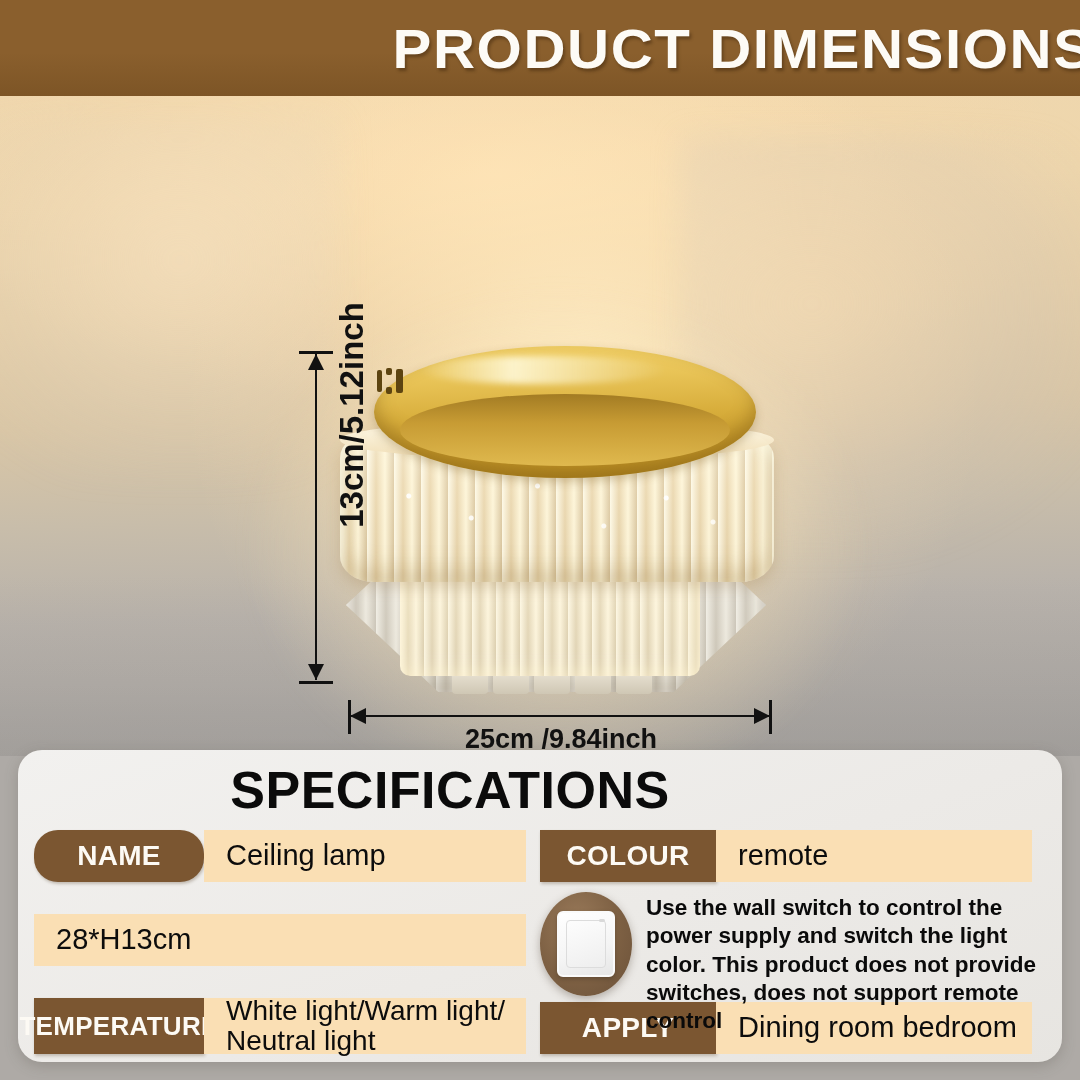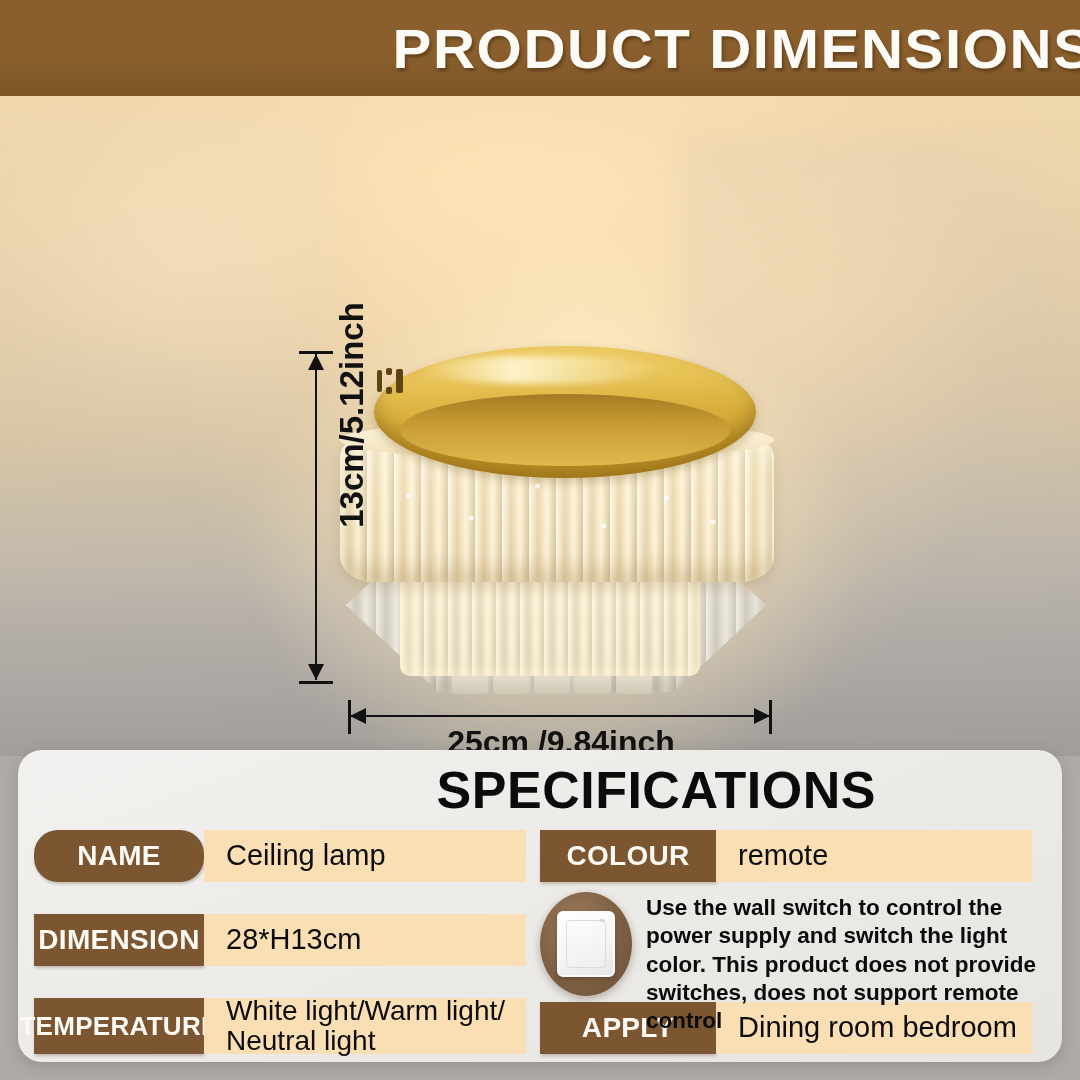--- a/index.html
+++ b/index.html
@@ -185,33 +185,33 @@
   .dim-h .arrow-l{
     position:absolute;left:10px;top:6px;width:0;height:0;
     border-top:8px solid transparent;border-bottom:8px solid transparent;border-right:16px solid #111;
   }
   .dim-h .arrow-r{
     position:absolute;left:414px;top:6px;width:0;height:0;
     border-top:8px solid transparent;border-bottom:8px solid transparent;border-left:16px solid #111;
   }
   .dim-h-label{
     position:absolute;left:340px;top:628px;width:442px;text-align:center;
-    font-size:32px;font-weight:700;color:#111;
+    font-size:27px;font-weight:700;color:#111;
   }
 
   
   .spec-card{
     position:absolute;left:18px;top:750px;width:1044px;height:312px;
     background:linear-gradient(160deg,#f2f1ef 0%, #eceae7 55%, #e7e5e1 100%);
     border-radius:24px;
     box-shadow:0 4px 14px rgba(90,85,80,.28);
     overflow:hidden;
   }
   .spec-title-wrap{
-    position:absolute;left:0;top:10px;width:864px;text-align:right;height:68px;
+    position:absolute;left:0;top:10px;width:864px;text-align:center;height:68px;
   }
   .spec-title{
     position:relative;display:inline-block;
     font-size:52px;font-weight:700;color:#0b0b0b;letter-spacing:.5px;
     padding:0 6px;
   }
   .spec-title::before{
     content:"";position:absolute;left:-4px;right:-4px;bottom:2px;height:20px;
     background:#fadfb4;z-index:-1;
   }
@@ -349,21 +349,20 @@
     </div>
 
     <div class="rows">
 
       <div class="col left">
         <div class="row r-name">
           <div class="label">NAME</div>
           <div class="value">Ceiling lamp</div>
         </div>
         <div class="row r-dim">
-          <div class="label">DIMENSION</div>
           <div class="value">28*H13cm</div>
         </div>
         <div class="row r-temp">
           <div class="label">TEMPERATURE</div>
           <div class="value two-line" style="white-space:pre-line">White light/Warm light/
 Neutral light</div>
         </div>
       </div>
 
       <div class="col right">

